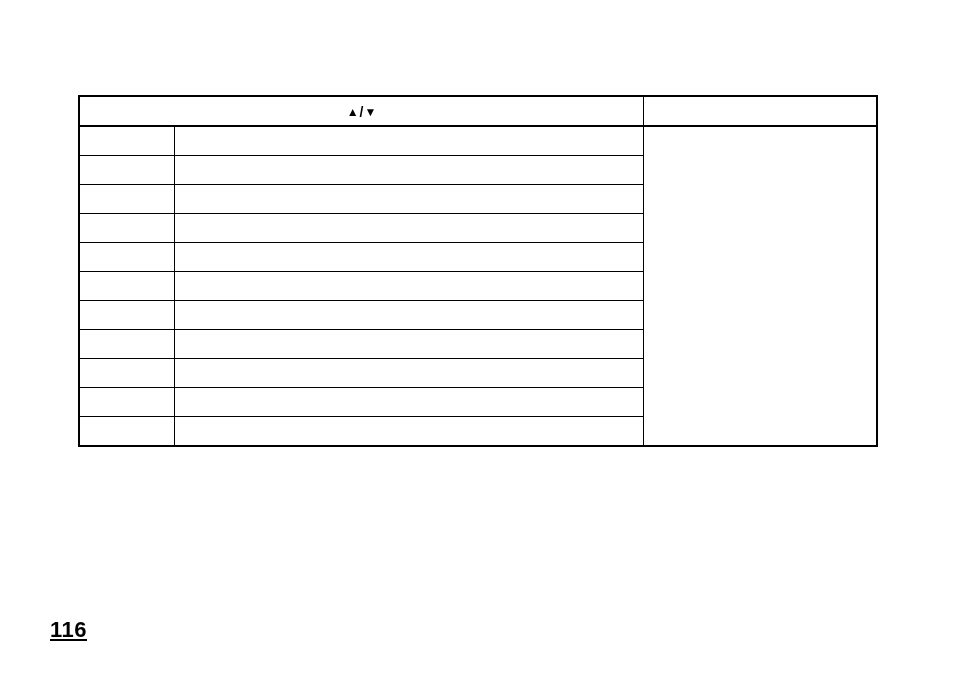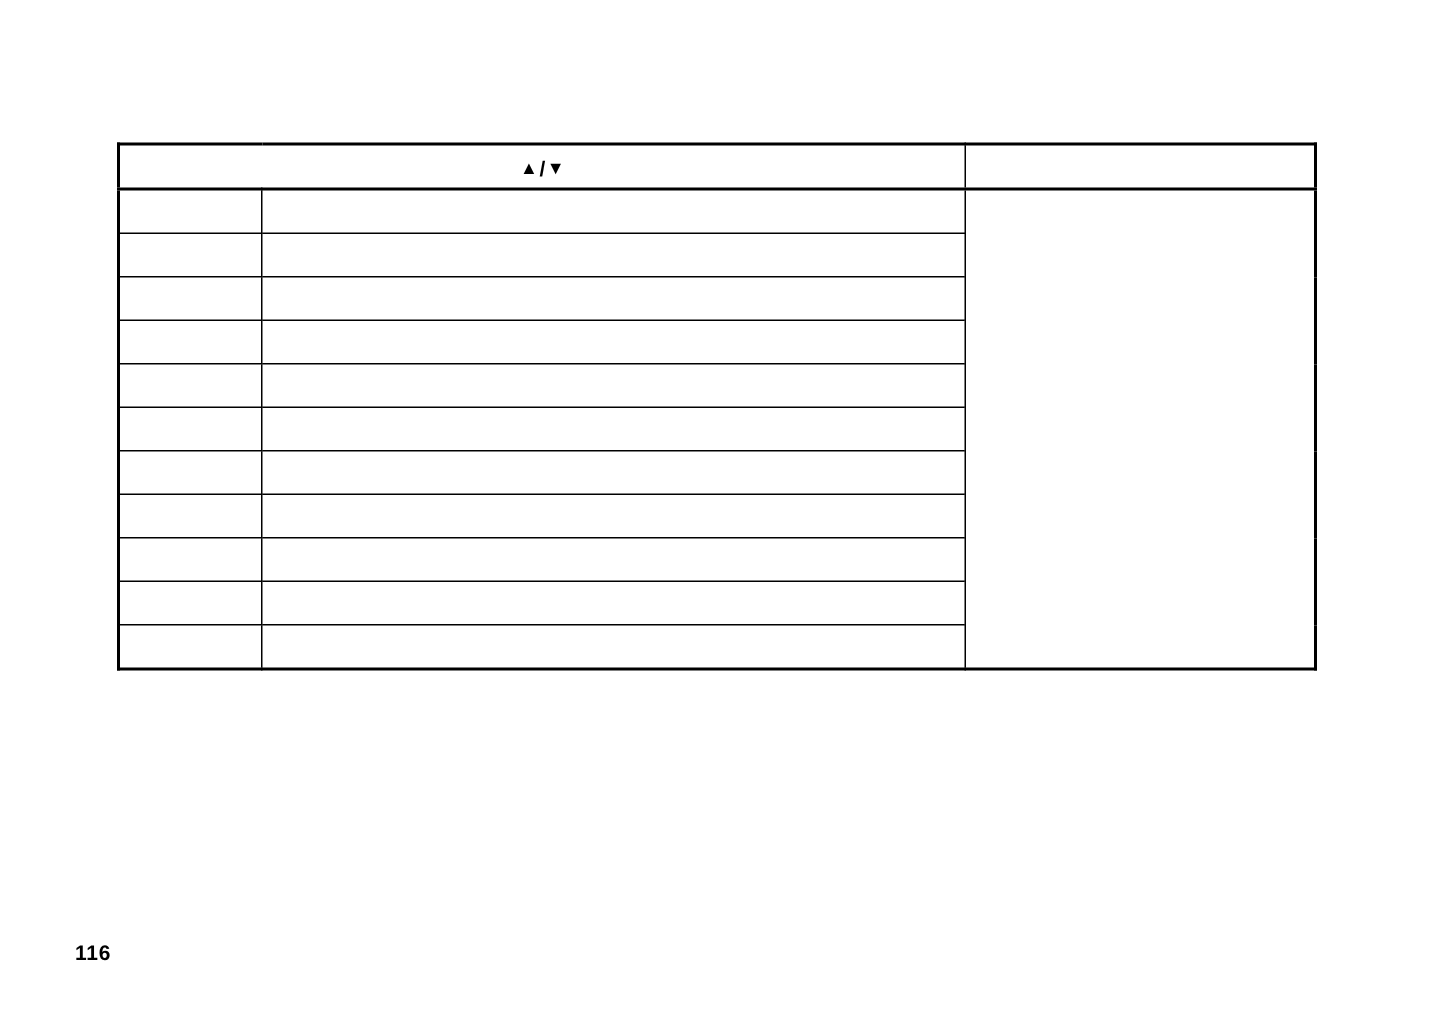--- a/index.html
+++ b/index.html
@@ -58,23 +58,24 @@
     font-size: 14px;
     font-weight: bold;
     vertical-align: middle;
     padding: 0 1px;
   }
 
   .page-number {
     position: absolute;
     left: 50px;
     bottom: 36px;
-    font-size: 14px;
+    font-size: 22px;
     font-weight: 700;
     letter-spacing: 0.5px;
+    text-decoration: underline;
   }
 </style>
 </head>
 <body>
 
 <div class="page">
 
   <div class="table-wrap">
     <table class="manual-table">
       <colgroup>

